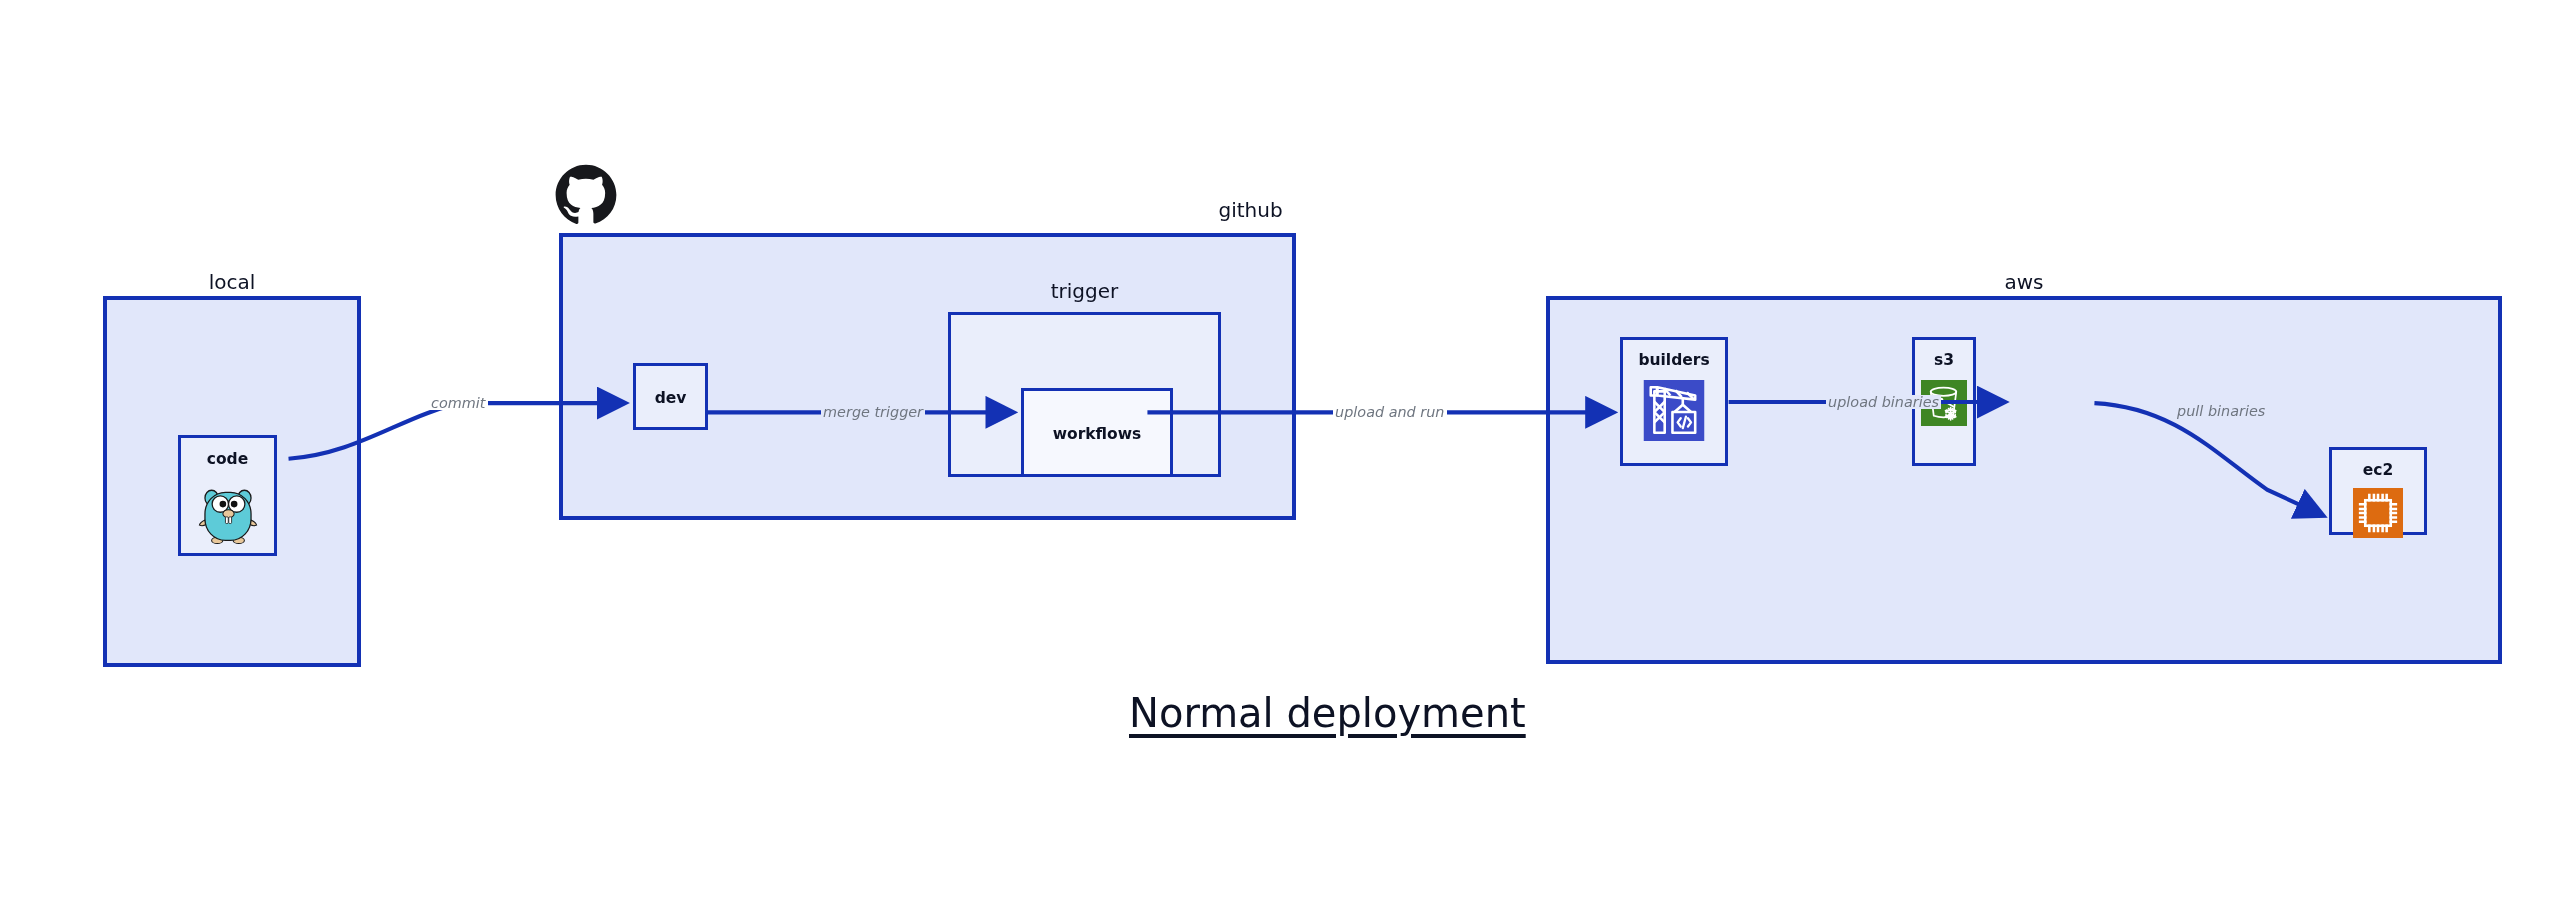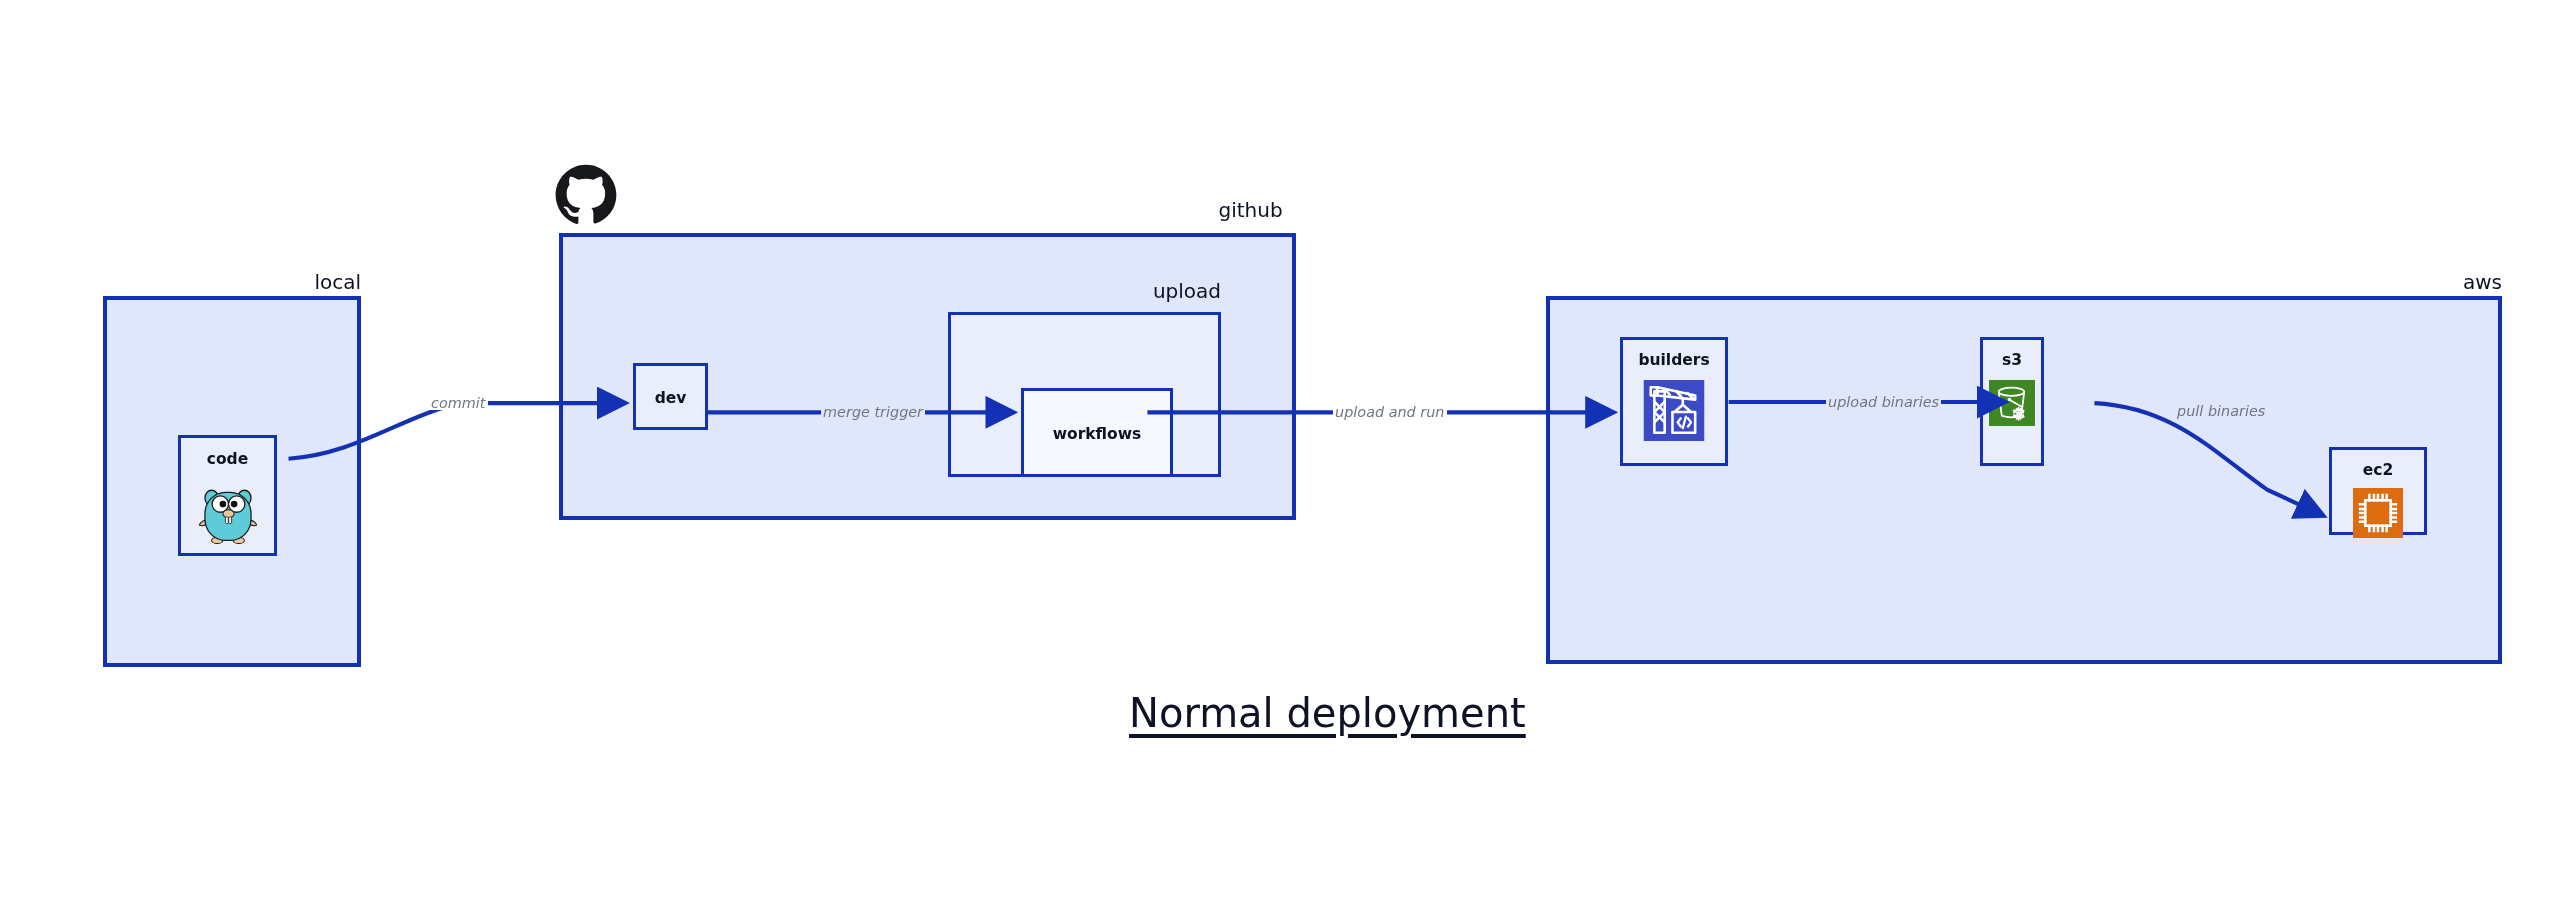--- a/index.html
+++ b/index.html
@@ -3,21 +3,21 @@
 <meta charset="utf-8">
 <style>
   html,body{margin:0;padding:0;background:#ffffff;}
   body{width:2604px;height:902px;position:relative;overflow:hidden;
        font-family:"DejaVu Sans","Liberation Sans",sans-serif;}
   #stage{position:absolute;left:0;top:0;width:2604px;height:902px;}
 
   
   .group{position:absolute;box-sizing:border-box;border:4.6px solid #1331b4;background:#e1e7fa;}
   .group-label{position:absolute;color:#0d1224;font-size:20px;line-height:1;white-space:nowrap;}
-  .group-label.center{text-align:right;}
+  .group-label.center{text-align:center;}
   .group-label.right{text-align:right;}
 
   
   .node{position:absolute;box-sizing:border-box;border:3.6px solid #1331b4;background:#eaeefb;}
   .node.white{background:#f6f8fe;}
   .node-label{position:absolute;left:0;right:0;text-align:center;color:#0d1224;
               font-weight:bold;font-size:15.5px;line-height:1;white-space:nowrap;}
   .node-icon{position:absolute;left:50%;transform:translateX(-50%);}
 
   
@@ -81,21 +81,21 @@
         0-5.4 1.9-9.8 5-13.2-.5-1.2-2.2-6.2.5-13 0 0 4.1-1.3 13.4 5a46.6 46.6 0 0 1 24.4 0c9.3-6.3
         13.4-5 13.4-5 2.7 6.8 1 11.8.5 13 3.1 3.4 5 7.8 5 13.2 0 18.9-11.5 23-22.4 24.2
         1.8 1.5 3.4 4.5 3.4 9.1 0 6.6 0 11.9 0 13.5 0 1.3.9 2.8 3.3 2.3C85 90 99 71.6 99 50 99 23 77 1 50 1z"></path>
     </svg>
   </div>
 
   <div class="group-label right" style="left:559px;top:200px;width:737px;padding-right:13.4px;box-sizing:border-box;">github</div>
 
   <div class="group" style="left:559px;top:233px;width:737px;height:287px;"></div>
 
-  <div class="group-label center" style="left:948px;top:281px;width:273px;">upload</div>
+  <div class="group-label center" style="left:948px;top:281px;width:273px;">trigger</div>
 
   <div class="group" style="left:948px;top:312px;width:273px;height:165px;background:#eaeefb;border-width:3.6px;"></div>
 
   <div class="node" style="left:633px;top:363px;width:75px;height:67px;">
     <div class="node-label" style="top:25px;">dev</div>
   </div>
 
   <div class="node white" style="left:1021px;top:388px;width:152px;height:89px;">
     <div class="node-label" style="top:36px;">workflows</div>
   </div>
@@ -126,21 +126,21 @@
         </g>
         <g fill="none" stroke="#ffffff" stroke-width="4.5" stroke-linecap="round" stroke-linejoin="round">
           <path d="M72 74 L66 82 L72 90"></path>
           <path d="M86 74 L92 82 L86 90"></path>
           <path d="M82 71 L76 93"></path>
         </g>
       </svg>
     </div>
   </div>
 
-  <div class="node" style="left:1980px;top:337px;width:64px;height:129px;">
+  <div class="node" style="left:1912px;top:337px;width:64px;height:129px;">
     <div class="node-label" style="top:13.4px;">s3</div>
     <div class="node-icon" style="top:40px;width:46px;height:46px;">
       <svg viewBox="0 0 90 90" width="46" height="46">
         <rect width="90" height="90" fill="#3f8624"></rect>
         <g fill="none" stroke="#ffffff" stroke-width="3.4" stroke-linecap="round" stroke-linejoin="round">
           <ellipse cx="44" cy="23" rx="25" ry="8"></ellipse>
           <path d="M19 23 L25 70 Q44 76 63 70 L69 23"></path>
           <path d="M41 39 L63 52"></path>
           <circle cx="40" cy="38" r="3.4" fill="#ffffff" stroke="none"></circle>
 

